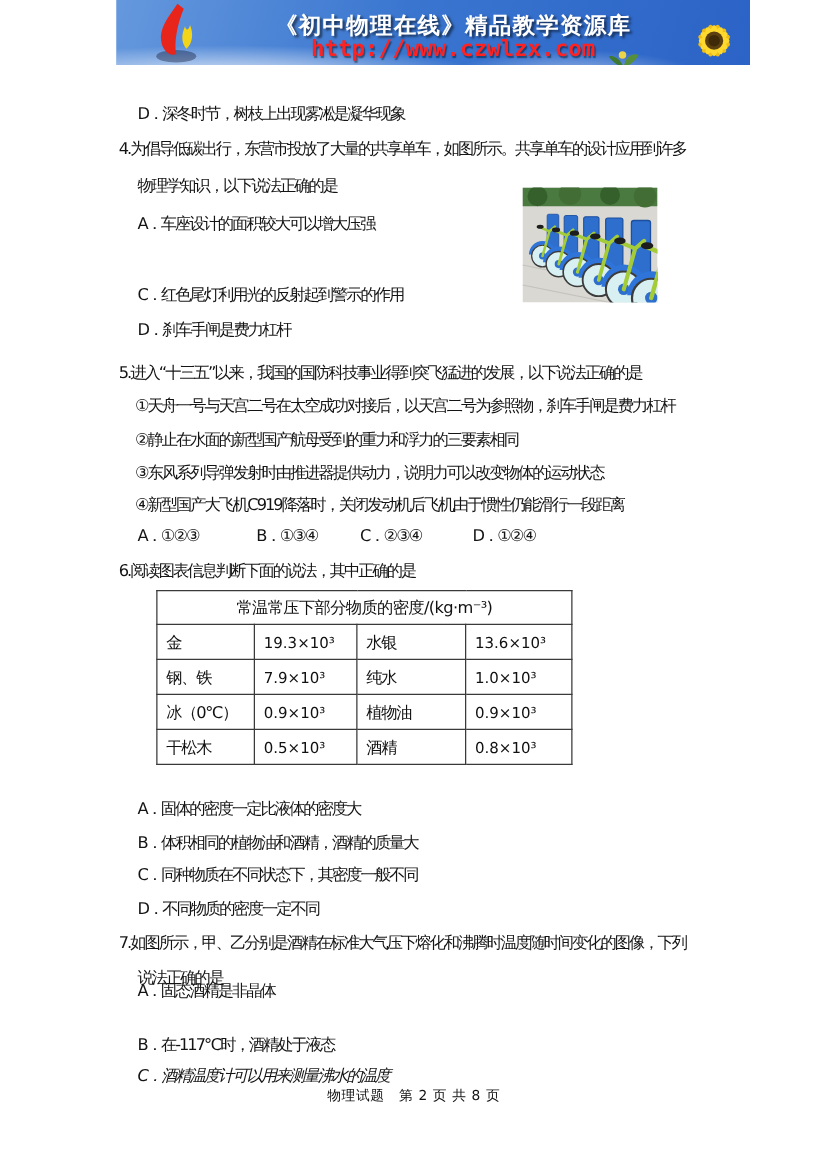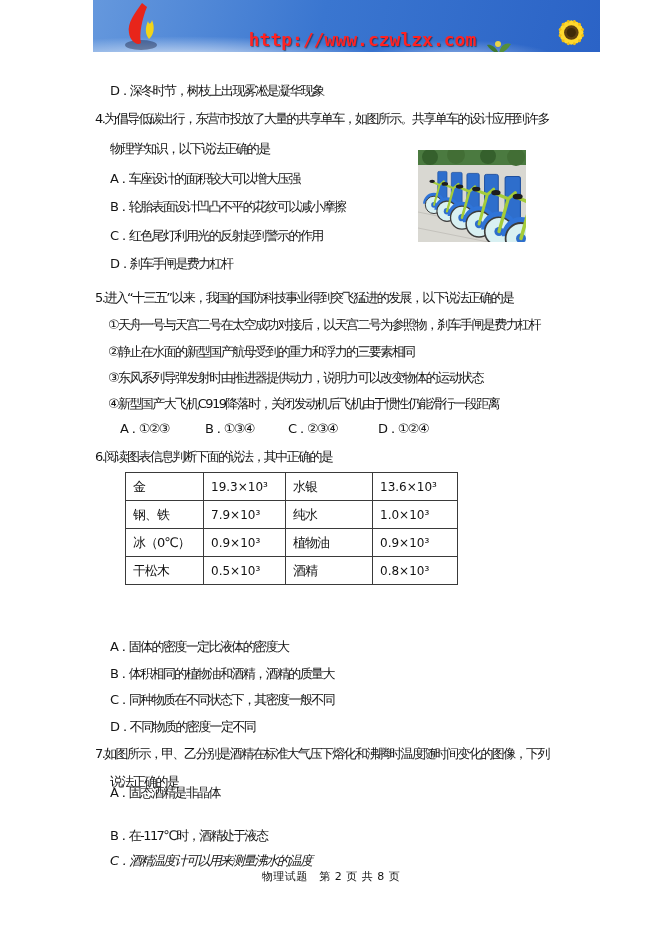--- a/index.html
+++ b/index.html
@@ -53,20 +53,21 @@
 <div id="page">
 
   <div id="banner">
     <div class="cloud1"></div>
     <div class="cloud2"></div>
     <svg id="logo" width="58" height="50" viewBox="0 0 58 50">
       <ellipse cx="26" cy="44" rx="16" ry="5" fill="rgba(0,0,30,.35)"></ellipse>
       <path d="M27 2 C20 12 12 22 14 32 C15 40 22 45 26 42 C24 33 27 18 32 6 Z" fill="#e8251a"></path>
       <path d="M33 20 C30 27 30 33 34 38 C39 34 40 26 37 19 C36 23 34 24 33 20 Z" fill="#f2d419"></path>
     </svg>
+    <div id="banner-title">《初中物理在线》精品教学资源库</div>
     <div id="banner-url">http://www.czwlzx.com</div>
     <svg id="plant" width="26" height="18" viewBox="0 0 26 18">
       <path d="M13 18 C10 10 4 8 1 9 C4 14 9 17 13 18 Z" fill="#3f7a33"></path>
       <path d="M13 18 C14 9 20 6 25 8 C22 13 17 17 13 18 Z" fill="#558f3c"></path>
       <circle cx="12" cy="8" r="3" fill="#e9d44a"></circle>
     </svg>
     <svg id="sunflower" width="74" height="46" viewBox="0 0 74 60">
       <g transform="translate(40,32)">
         <g fill="#f0bd16">
           <ellipse rx="17" ry="5.5" transform="rotate(15)"></ellipse>
@@ -88,21 +89,20 @@
         <circle r="6" fill="#3e2a08"></circle>
       </g>
     </svg>
   </div>
 
   <div class="ln" style="left:110px; top:82px;">D．深冬时节，树枝上出现雾凇是凝华现象</div>
 
   <div class="ln" style="left:95px; top:110px;">4.为倡导低碳出行，东营市投放了大量的共享单车，如图所示。共享单车的设计应用到许多</div>
   <div class="ln" style="left:110px; top:140px;">物理学知识，以下说法正确的是</div>
   <div class="ln" style="left:110px; top:170px;">A．车座设计的面积较大可以增大压强</div>
-  <div class="ln" style="left:110px; top:198px;">B．轮胎表面设计凹凸不平的花纹可以减小摩擦</div>
   <div class="ln" style="left:110px; top:227px;">C．红色尾灯利用光的反射起到警示的作用</div>
   <div class="ln" style="left:110px; top:255px;">D．刹车手闸是费力杠杆</div>
 
   <svg id="bike-photo" viewBox="0 0 108 92">
     <defs>
       <g id="bike">
         <rect x="6" y="-30" width="15" height="48" rx="2" fill="#2e6ecc" stroke="#1d4f9e" stroke-width="1"></rect>
         <path d="M -15 22 A 15 15 0 0 1 15 22" fill="none" stroke="#2f74d8" stroke-width="5"></path>
         <circle cx="0" cy="24" r="14" fill="#d8f0f2" stroke="#3c3c3c" stroke-width="1.6"></circle>
         <circle cx="0" cy="24" r="4.5" fill="#2e6ecc"></circle>
@@ -125,37 +125,40 @@
     <use href="#bike" transform="translate(81,57) scale(1.02)"></use>
     <use href="#bike" transform="translate(103,62) scale(1.1)"></use>
   </svg>
 
   <div class="ln" style="left:95px; top:289px;">5.进入“十三五”以来，我国的国防科技事业得到突飞猛进的发展，以下说法正确的是</div>
   <div class="ln" style="left:108px; top:316px;">①天舟一号与天宫二号在太空成功对接后，以天宫二号为参照物，刹车手闸是费力杠杆</div>
   <div class="ln" style="left:108px; top:343px;">②静止在水面的新型国产航母受到的重力和浮力的三要素相同</div>
   <div class="ln" style="left:108px; top:369px;">③东风系列导弹发射时由推进器提供动力，说明力可以改变物体的运动状态</div>
   <div class="ln" style="left:108px; top:395px;">④新型国产大飞机C919降落时，关闭发动机后飞机由于惯性仍能滑行一段距离</div>
   <div class="ln choices" style="left:0; top:420px; width:662px; height:16px;">
-    <span style="left:110px;margin-left:10px;">A．①②③</span>
+    <span style="left:110px;">A．①②③</span>
     <span style="left:205px;">B．①③④</span>
     <span style="left:288px;">C．②③④</span>
     <span style="left:378px;">D．①②④</span>
   </div>
 
   <div class="ln" style="left:95px; top:448px;">6.阅读图表信息判断下面的说法，其中正确的是</div>
 
   <div id="dtable">
     <table>
       <colgroup>
           <col style="width:78px">
           <col style="width:82px">
           <col style="width:87px">
           <col style="width:85px">
         </colgroup>
       <tbody>
+          <tr>
+            <td class="hdr" colspan="4">常温常压下部分物质的密度/(kg·m⁻³)</td>
+          </tr>
       <tr>
         <td>金</td>
         <td class="val">19.3×10³</td>
         <td>水银</td>
         <td class="val">13.6×10³</td>
       </tr>
       <tr>
         <td>钢、铁</td>
         <td class="val">7.9×10³</td>
         <td>纯水</td>

